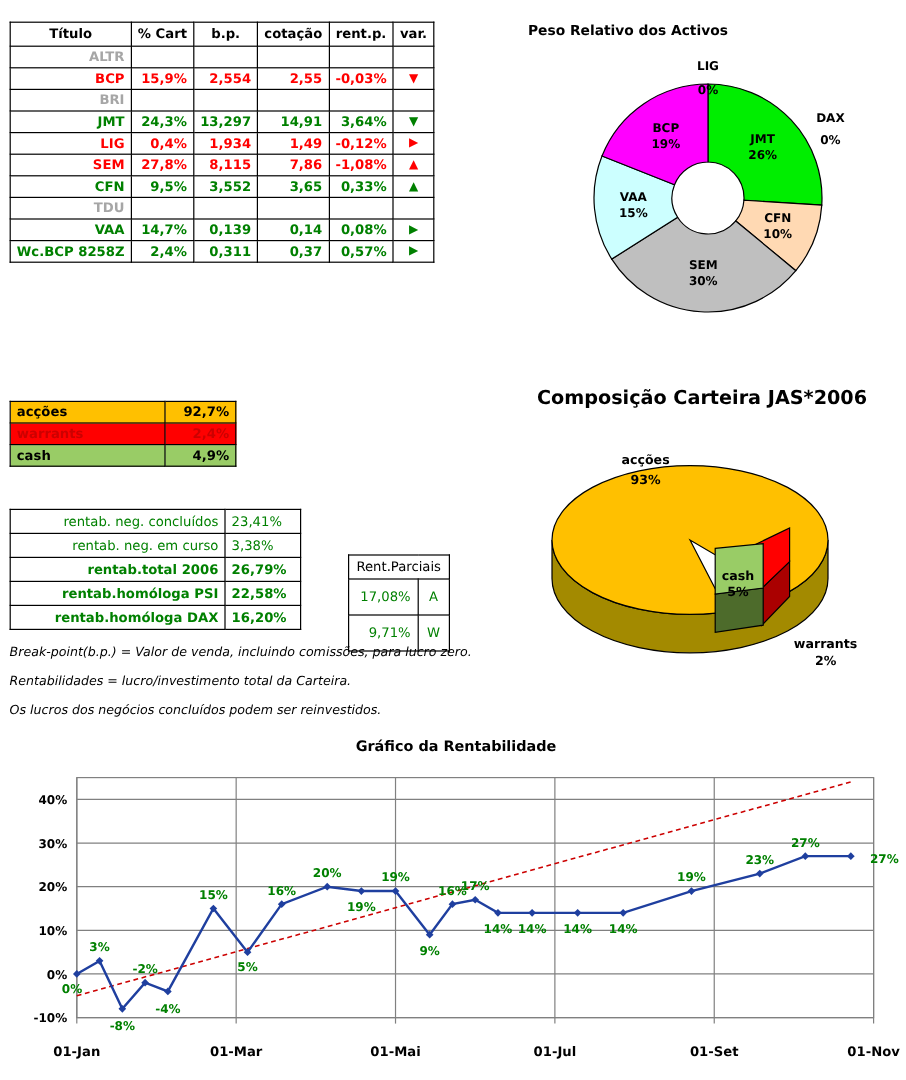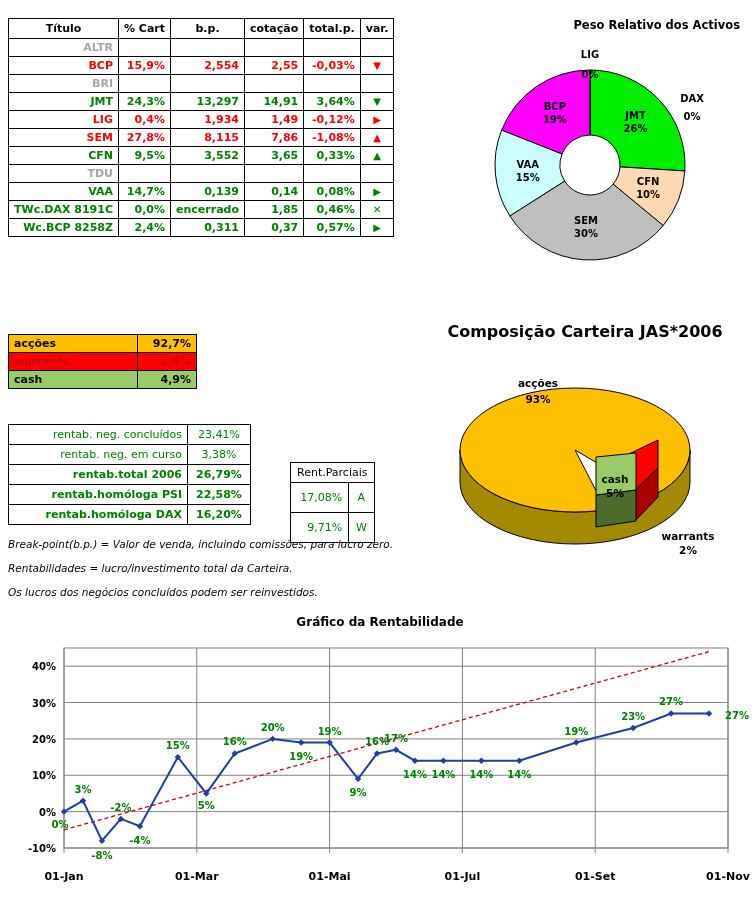--- a/index.html
+++ b/index.html
@@ -40,42 +40,42 @@
   .c-acc{background:#ffc000;color:#000;}
   .c-war{background:#ff0000;color:#cc0000;}
   .c-cash{background:#99cc66;color:#000;}
 
   
   #returns{
     position:absolute;left:8px;top:424px;border-collapse:collapse;font-size:11px;
   }
   #returns td{border:1px solid #000;padding:3px 5px;color:#008000;}
   #returns td.label{text-align:right;width:168px;}
-  #returns td.val{text-align:center;width:52px;}
+  #returns td.val{text-align:left;width:52px;}
   #returns tr.bold td{font-weight:bold;}
 
   
   #partials{
     position:absolute;left:290px;top:462px;border-collapse:collapse;font-size:11px;
   }
   #partials th{border:1px solid #000;padding:3px 6px;font-weight:normal;font-size:11px;}
   #partials td{border:1px solid #000;padding:8px 6px;color:#008000;text-align:right;}
   #partials td.code{text-align:center;color:#008000;}
 
   
   .note{
     position:absolute;left:8px;font-style:italic;font-size:10.5px;color:#000;
     font-family:"DejaVu Sans", sans-serif;
   }
   #note1{top:538px;}
   #note2{top:562px;}
   #note3{top:586px;}
 
   
-  #donutTitle{position:absolute;left:440px;top:18px;width:300px;text-align:right;
+  #donutTitle{position:absolute;left:440px;top:18px;width:300px;text-align:left;
     font-size:11.5px;font-weight:bold;}
   #donutWrap{position:absolute;left:470px;top:40px;width:240px;height:250px;}
 
   
   #pieTitle{position:absolute;left:420px;top:322px;width:330px;text-align:center;
     font-size:16px;font-weight:bold;}
   #pieWrap{position:absolute;left:430px;top:345px;width:320px;height:250px;}
 
   
   #lineTitle{position:absolute;left:10px;top:615px;width:740px;text-align:center;
@@ -85,21 +85,21 @@
 </head>
 <body>
 
 <table id="holdings">
   <thead>
     <tr>
       <th>Título</th>
       <th>% Cart</th>
       <th>b.p.</th>
       <th>cotação</th>
-      <th>total.p.</th>
+      <th>rent.p.</th>
       <th>var.</th>
     </tr>
   </thead>
   <tbody id="holdings-body">
       <tr>
         <td class="name gray">ALTR</td>
         <td class="num gray"></td>
         <td class="num gray"></td>
         <td class="num gray"></td>
         <td class="num gray"></td>
@@ -161,28 +161,20 @@
         <td class="num gray"></td>
         <td class="var gray"></td>
       </tr>
       <tr>
         <td class="name green">VAA</td>
         <td class="num green">14,7%</td>
         <td class="num green">0,139</td>
         <td class="num green">0,14</td>
         <td class="num green">0,08%</td>
         <td class="var green">▶</td>
-      </tr>
-      <tr>
-        <td class="name green">TWc.DAX 8191C</td>
-        <td class="num green">0,0%</td>
-        <td class="num green">encerrado</td>
-        <td class="num green">1,85</td>
-        <td class="num green">0,46%</td>
-        <td class="var green">✕</td>
       </tr>
       <tr>
         <td class="name green">Wc.BCP 8258Z</td>
         <td class="num green">2,4%</td>
         <td class="num green">0,311</td>
         <td class="num green">0,37</td>
         <td class="num green">0,57%</td>
         <td class="var green">▶</td>
       </tr>
     </tbody>

